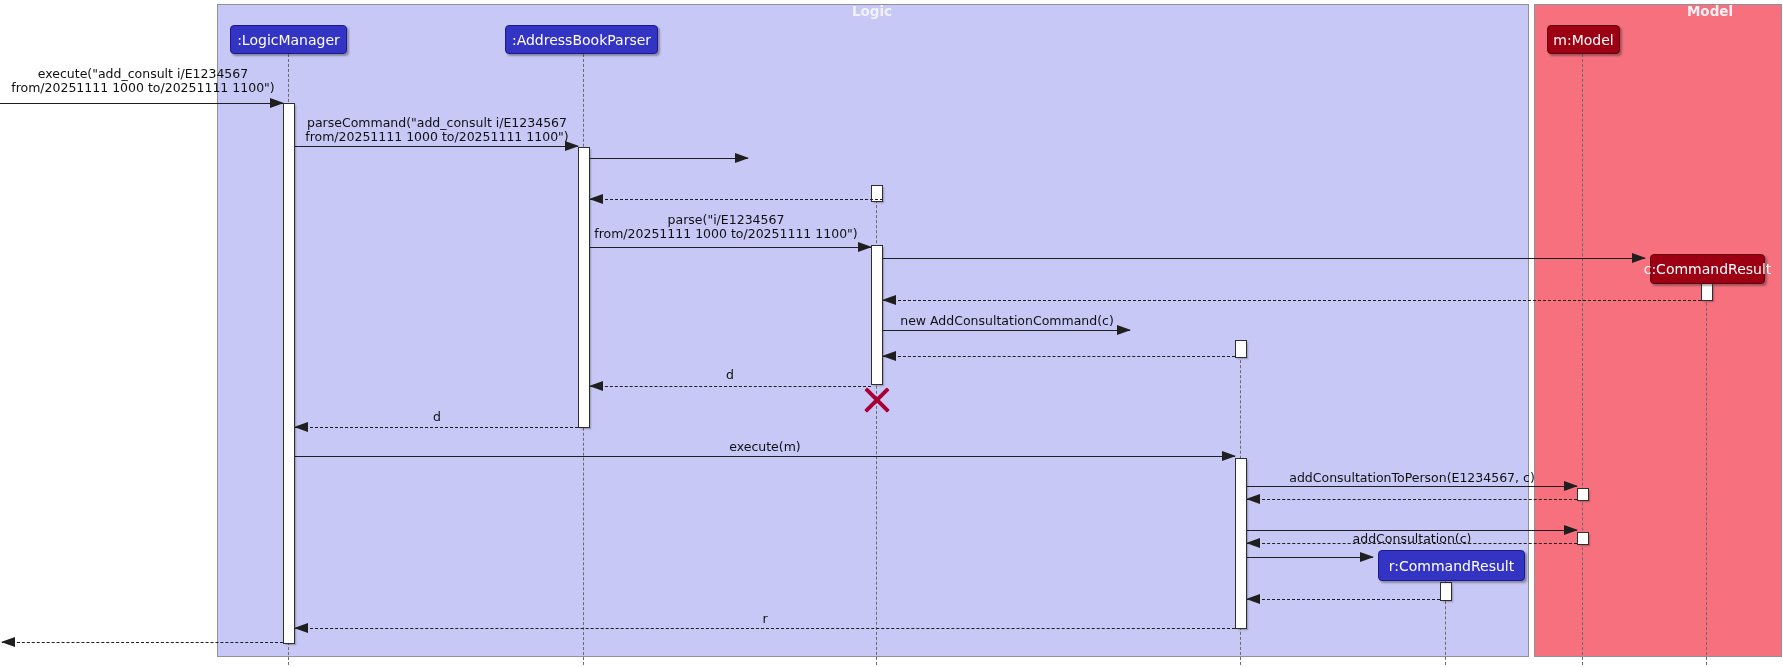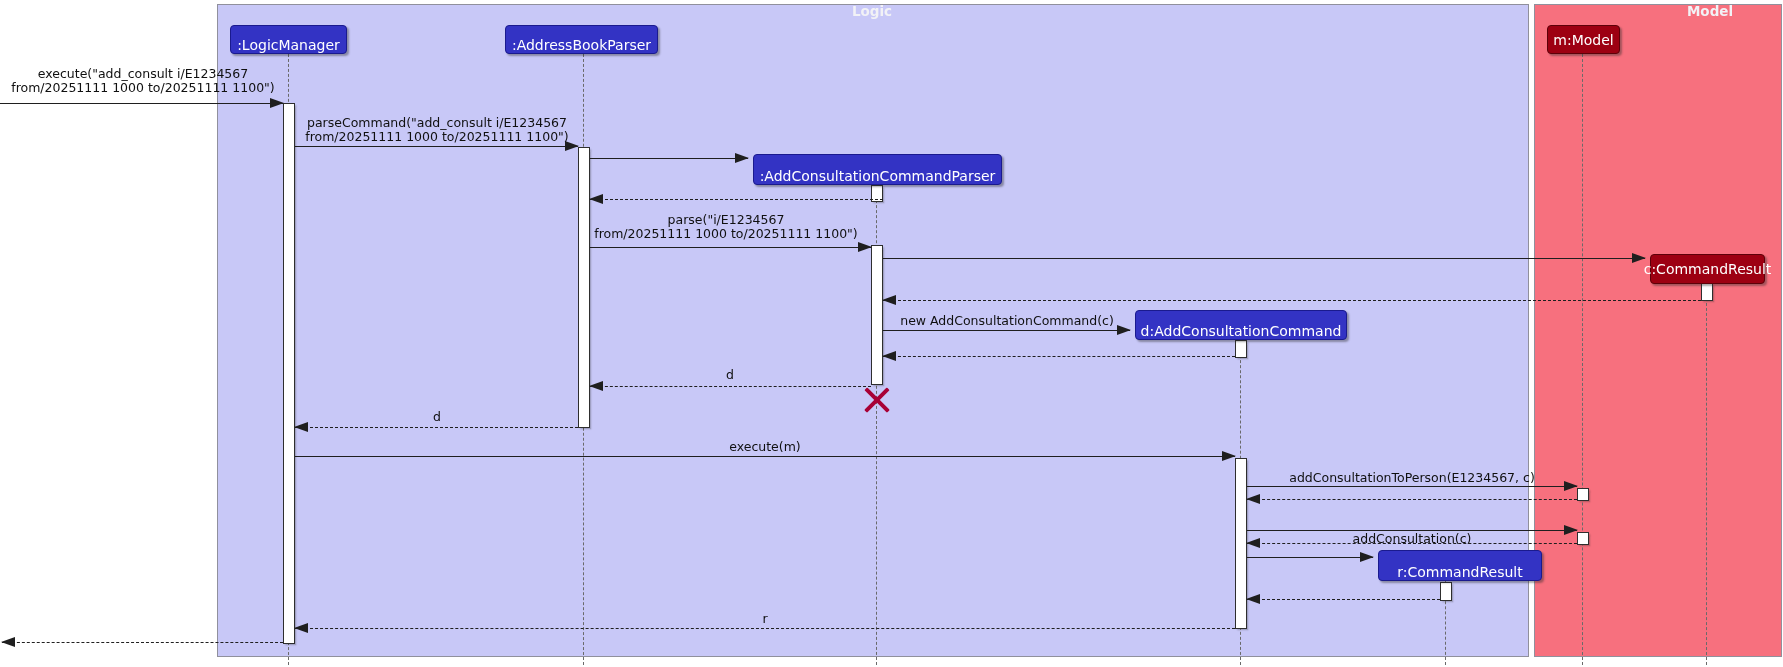--- a/index.html
+++ b/index.html
@@ -18,21 +18,21 @@
   .frame-title{
     position:absolute;transform:translateX(-50%);top:3px;
     font-size:13.5px;font-weight:bold;color:#f2f2f6;white-space:nowrap;
   }
   .lifeline{position:absolute;width:0;border-left:1.4px dashed var(--lifeline);}
   .participant{
     position:absolute;display:flex;align-items:center;justify-content:center;
     border-radius:4px;color:#ffffff;font-size:14px;white-space:nowrap;
     box-shadow:2px 2px 2px rgba(40,40,40,0.4);box-sizing:border-box;
   }
-  .participant.logic-p{background:var(--logic-participant-bg);border:1.3px solid #1a1a8e;align-items:flex-end;}
+  .participant.logic-p{background:var(--logic-participant-bg);border:1.3px solid #1a1a8e;}
   .participant.model-p{background:var(--model-participant-bg);border:1.3px solid #5e0009;}
   .activation{
     position:absolute;width:12px;background:#ffffff;border:1.3px solid #2e2e2e;
     box-sizing:border-box;box-shadow:1.5px 1.5px 1.5px rgba(40,40,40,0.25);
   }
   .arrow{position:absolute;height:0;border-top:1.4px solid var(--line);}
   .arrow.dashed{border-top-style:dashed;}
   .arrow::after{content:"";position:absolute;width:0;height:0;border-style:solid;top:-6.4px;}
   .arrow.right::after{right:-1px;border-width:5.7px 0 5.7px 14px;border-color:transparent transparent transparent var(--line);}
   .arrow.left::after{left:-1px;border-width:5.7px 14px 5.7px 0;border-color:transparent var(--line) transparent transparent;}
@@ -102,30 +102,24 @@
 
   <div class="participant logic-p" style="left:230px;top:25px;width:117px;height:29px;">
     <span>:LogicManager</span>
   </div>
   <div class="participant logic-p" style="left:505px;top:25px;width:153px;height:29px;">
     <span>:AddressBookParser</span>
   </div>
   <div class="participant model-p" style="left:1547px;top:25px;width:73px;height:29px;">
     <span>m:Model</span>
   </div>
-  <div class="participant logic-p" style="left:753px;top:154px;width:249px;height:31px;">
-    <span>:AddConsultationCommandParser</span>
-  </div>
   <div class="participant model-p" style="left:1650px;top:254px;width:115px;height:30px;">
     <span>c:CommandResult</span>
   </div>
-  <div class="participant logic-p" style="left:1135px;top:310px;width:212px;height:30px;">
-    <span>d:AddConsultationCommand</span>
-  </div>
-  <div class="participant logic-p" style="left:1378px;top:550px;width:164px;height:31px;">
+  <div class="participant logic-p" style="left:1378px;top:550px;width:147px;height:31px;">
     <span>r:CommandResult</span>
   </div>
 
   <div class="msg" style="left:143px;top:67px;">execute("add_consult i/E1234567
 from/20251111 1000 to/20251111 1100")</div>
   <div class="msg" style="left:437px;top:116px;">parseCommand("add_consult i/E1234567
 from/20251111 1000 to/20251111 1100")</div>
   <div class="msg" style="left:726px;top:213px;">parse("i/E1234567
 from/20251111 1000 to/20251111 1100")</div>
   <div class="msg" style="left:1007px;top:314px;">new AddConsultationCommand(c)</div>

